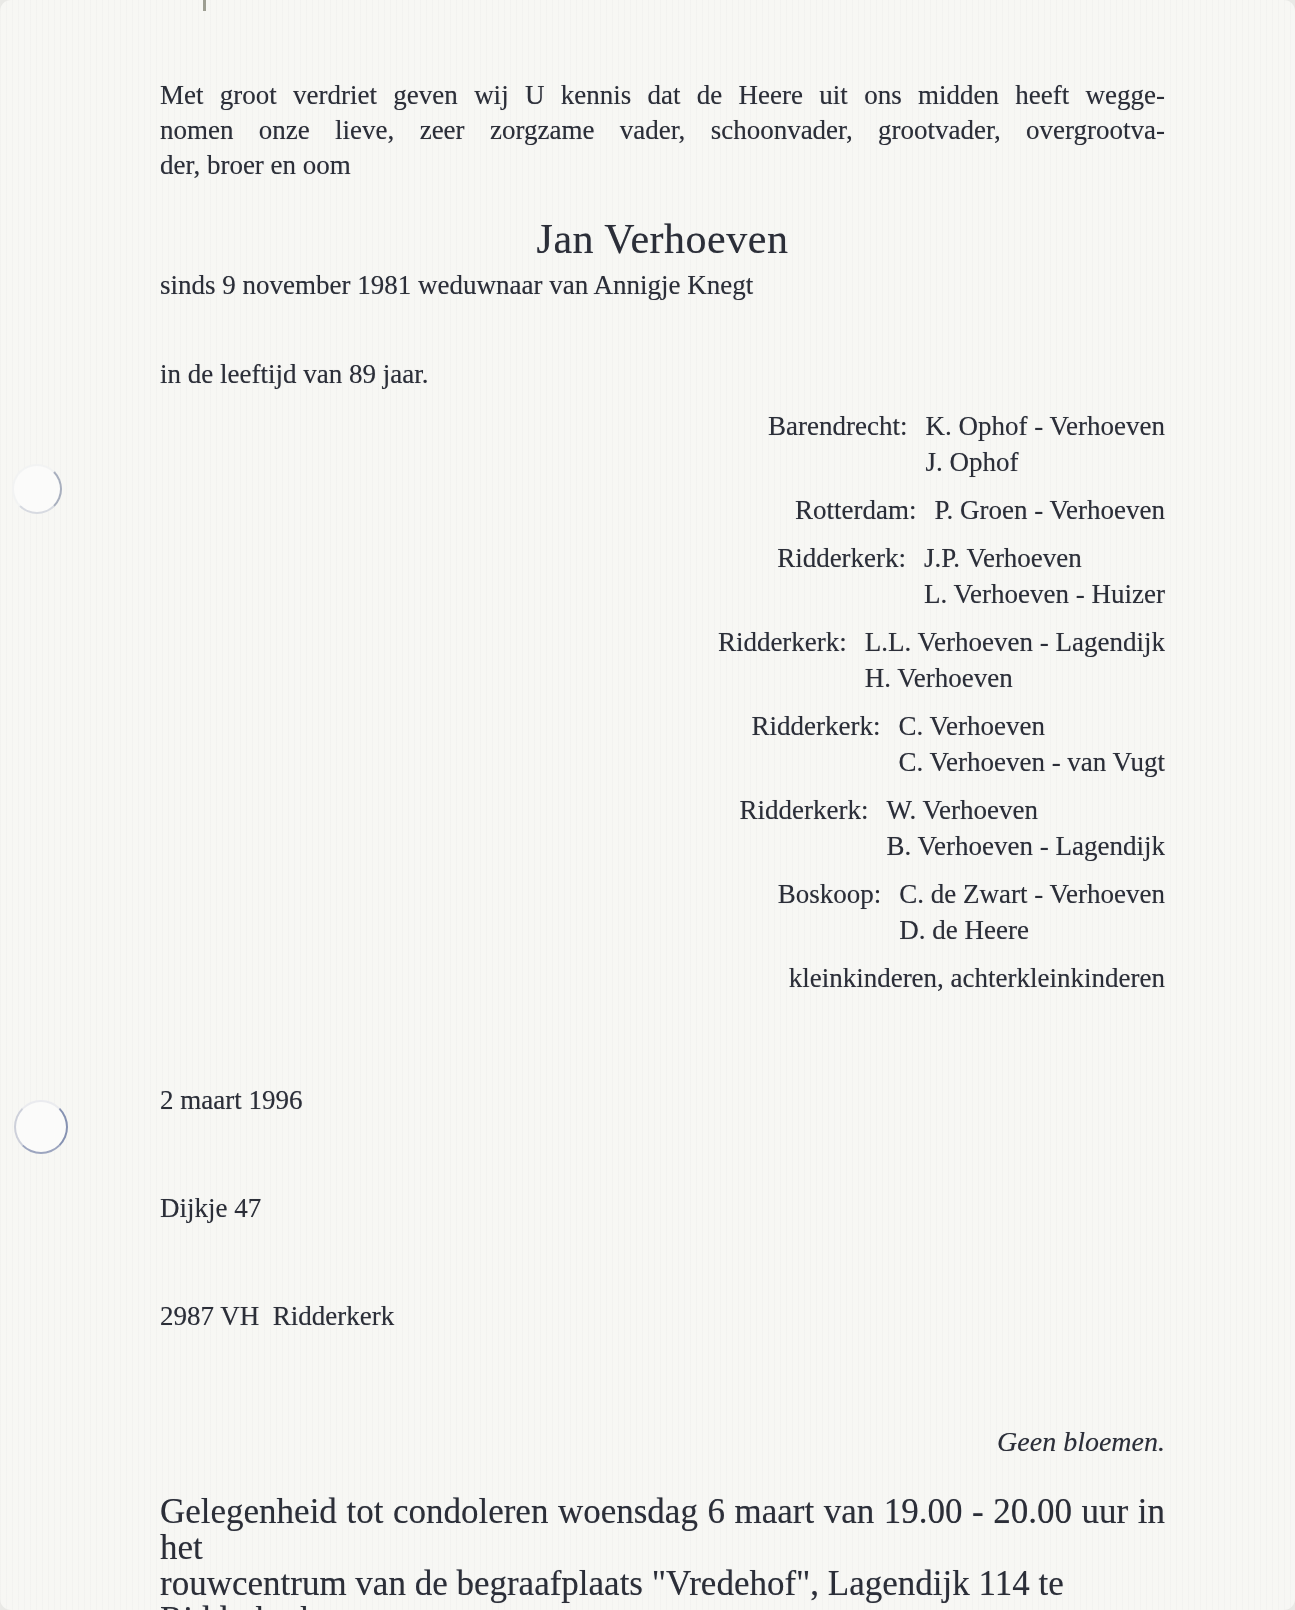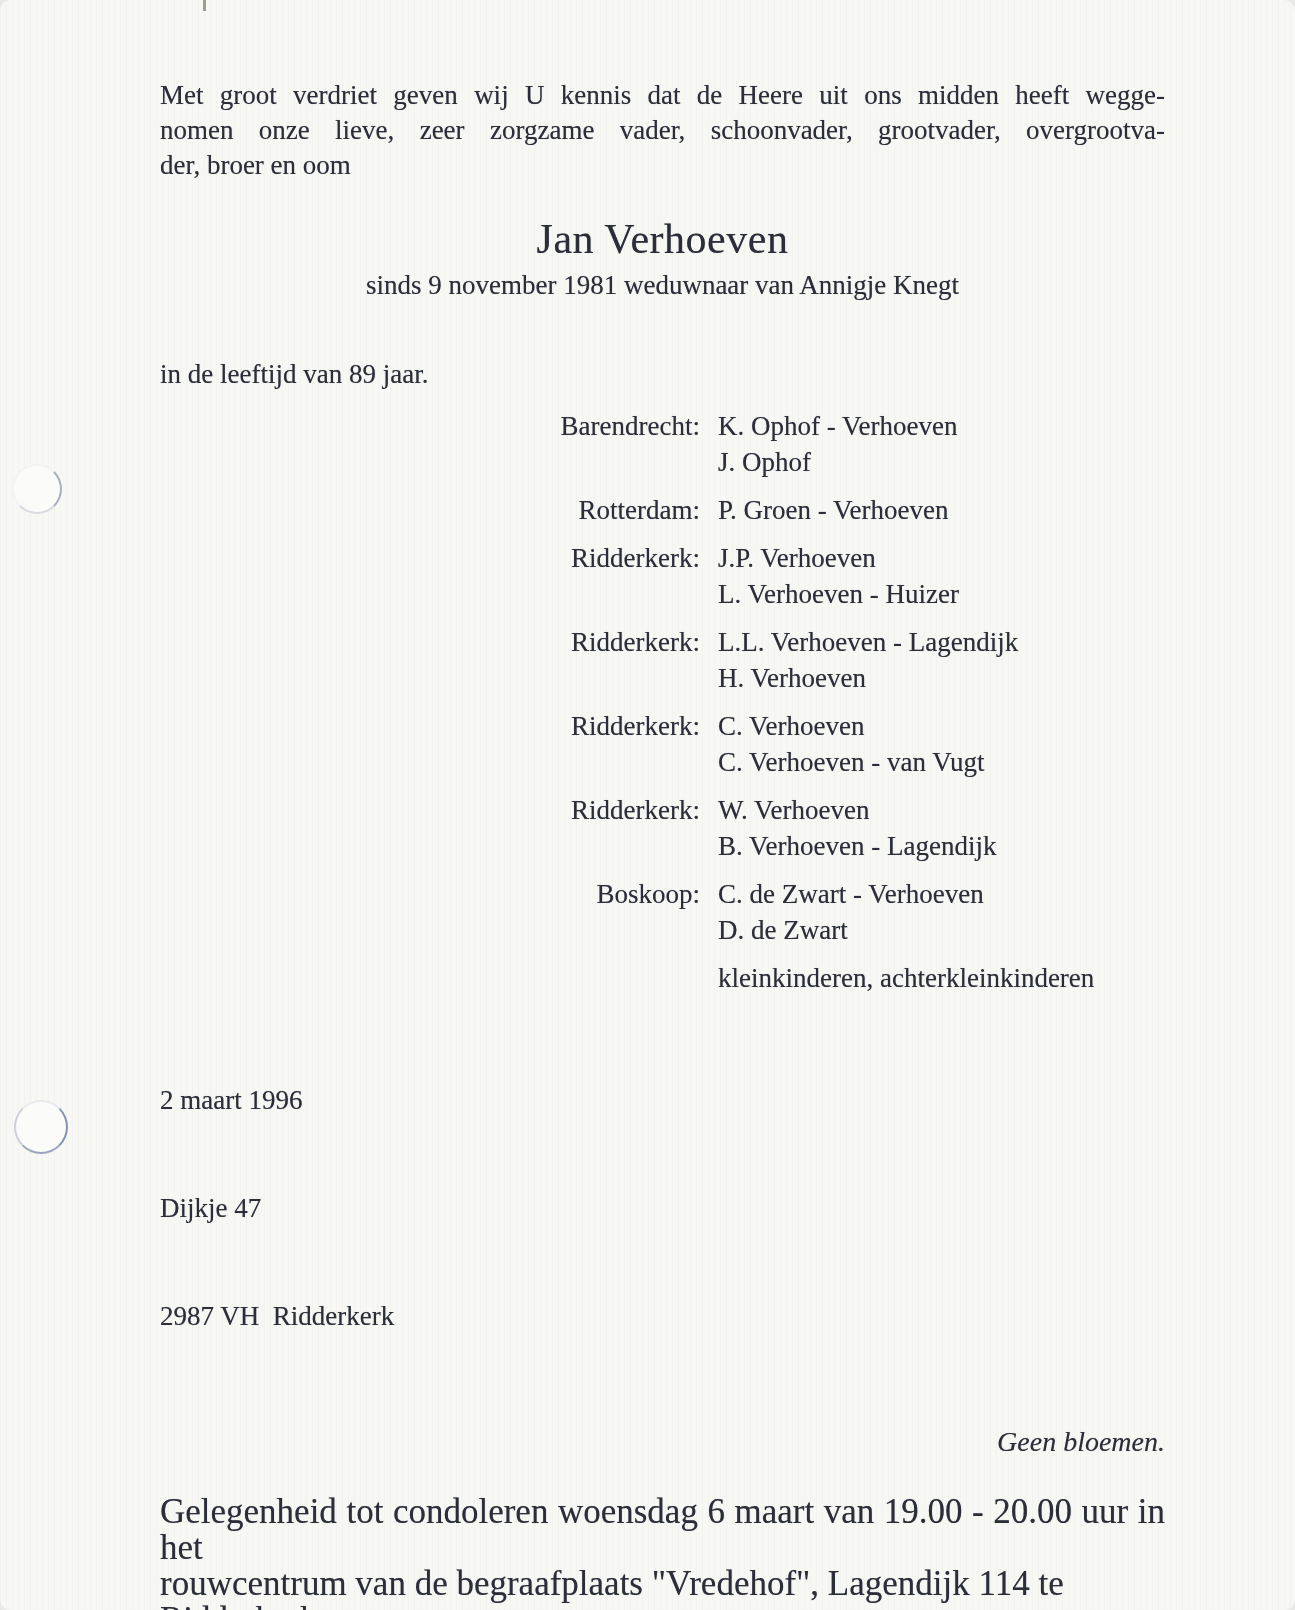--- a/index.html
+++ b/index.html
@@ -16,24 +16,24 @@
     font-family:"Liberation Serif","DejaVu Serif",serif;
     overflow:hidden;
     box-sizing:border-box;
     border-radius:11px;
   }
   .content{position:absolute;left:160px;top:78px;width:1005px;}
   .txt{text-shadow:0 0 0.7px rgba(40,45,60,0.45);}
   .intro{font-size:27px;line-height:35px;}
   .jl{text-align:justify;text-align-last:justify;}
   .title{margin-top:32px;text-align:center;font-size:42px;letter-spacing:0.5px;}
-  .subtitle{margin-top:7px;text-align:center;font-size:27px;}
+  .subtitle{margin-top:7px;font-size:27px;}
   .age{margin-top:58px;font-size:27px;}
   .family{margin-top:18px;font-size:27px;line-height:36px;}
-  .family-row{display:flex;margin-bottom:12px;}
+  .family-row{display:flex;margin-bottom:12px;justify-content:flex-end;}
   .family-place{width:540px;text-align:right;flex:0 0 540px;}
   .family-names{margin-left:18px;}
   .closing{margin-top:14px;font-size:27px;line-height:36px;white-space:pre;}
   .no-flowers{margin-top:20px;text-align:right;font-style:italic;font-size:28px;}
   .paras{margin-top:36px;font-size:35px;line-height:36px;}
   .para{margin-bottom:14px;}
   .para:last-child{margin-bottom:0;}
   
   .punch-hole{
     position:absolute;border-radius:50%;
@@ -119,21 +119,21 @@
           <div class="family-place">Ridderkerk:</div>
           <div class="family-names">
             <div>W. Verhoeven</div>
             <div>B. Verhoeven - Lagendijk</div>
           </div>
         </div>
         <div class="family-row">
           <div class="family-place">Boskoop:</div>
           <div class="family-names">
             <div>C. de Zwart - Verhoeven</div>
-            <div>D. de Zwart</div>
+            <div>D. de Heere</div>
           </div>
         </div>
         <div class="family-row">
           <div class="family-place"></div>
           <div class="family-names">
             <div>kleinkinderen, achterkleinkinderen</div>
           </div>
         </div>
       </div>
 

